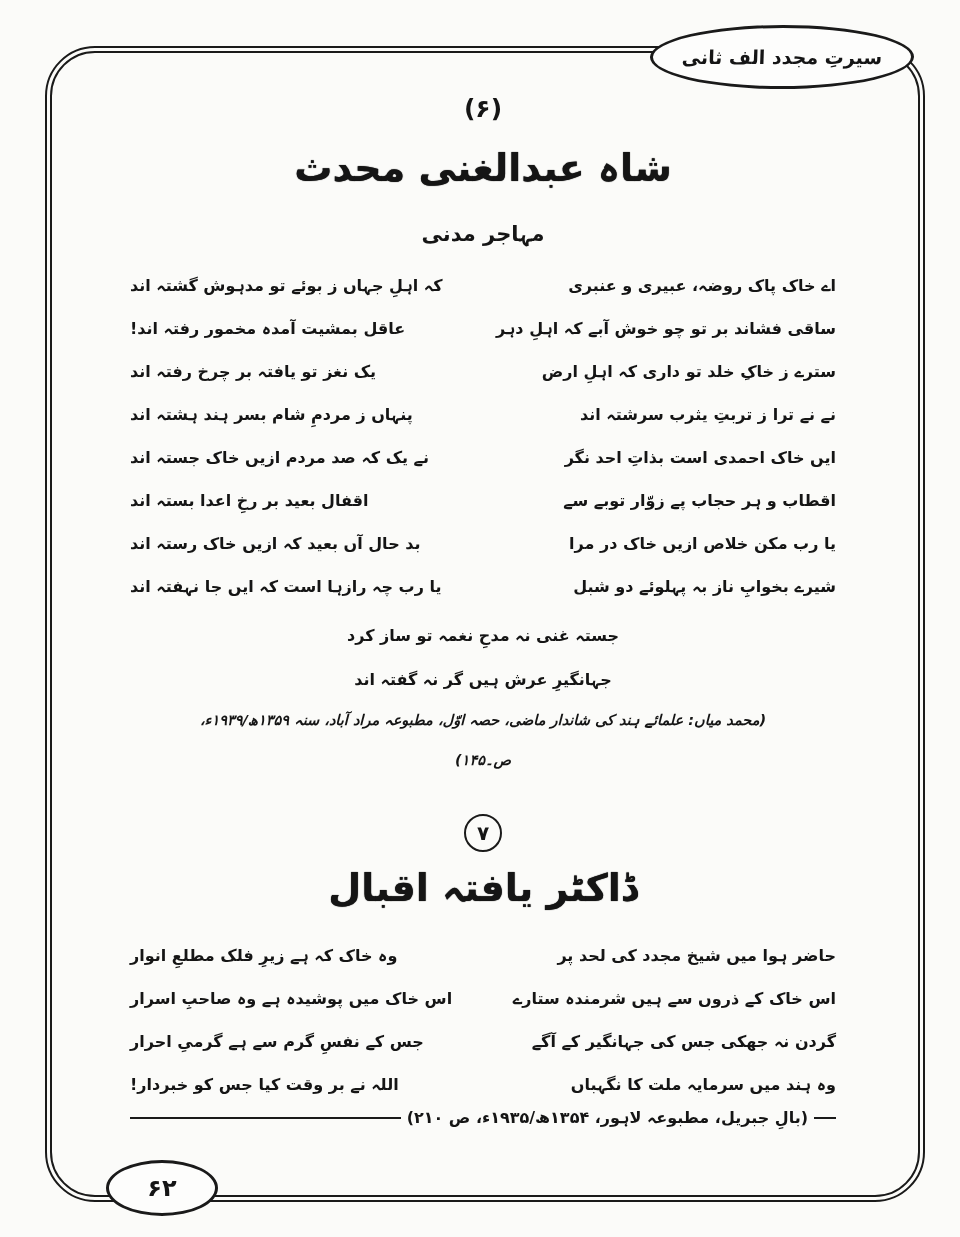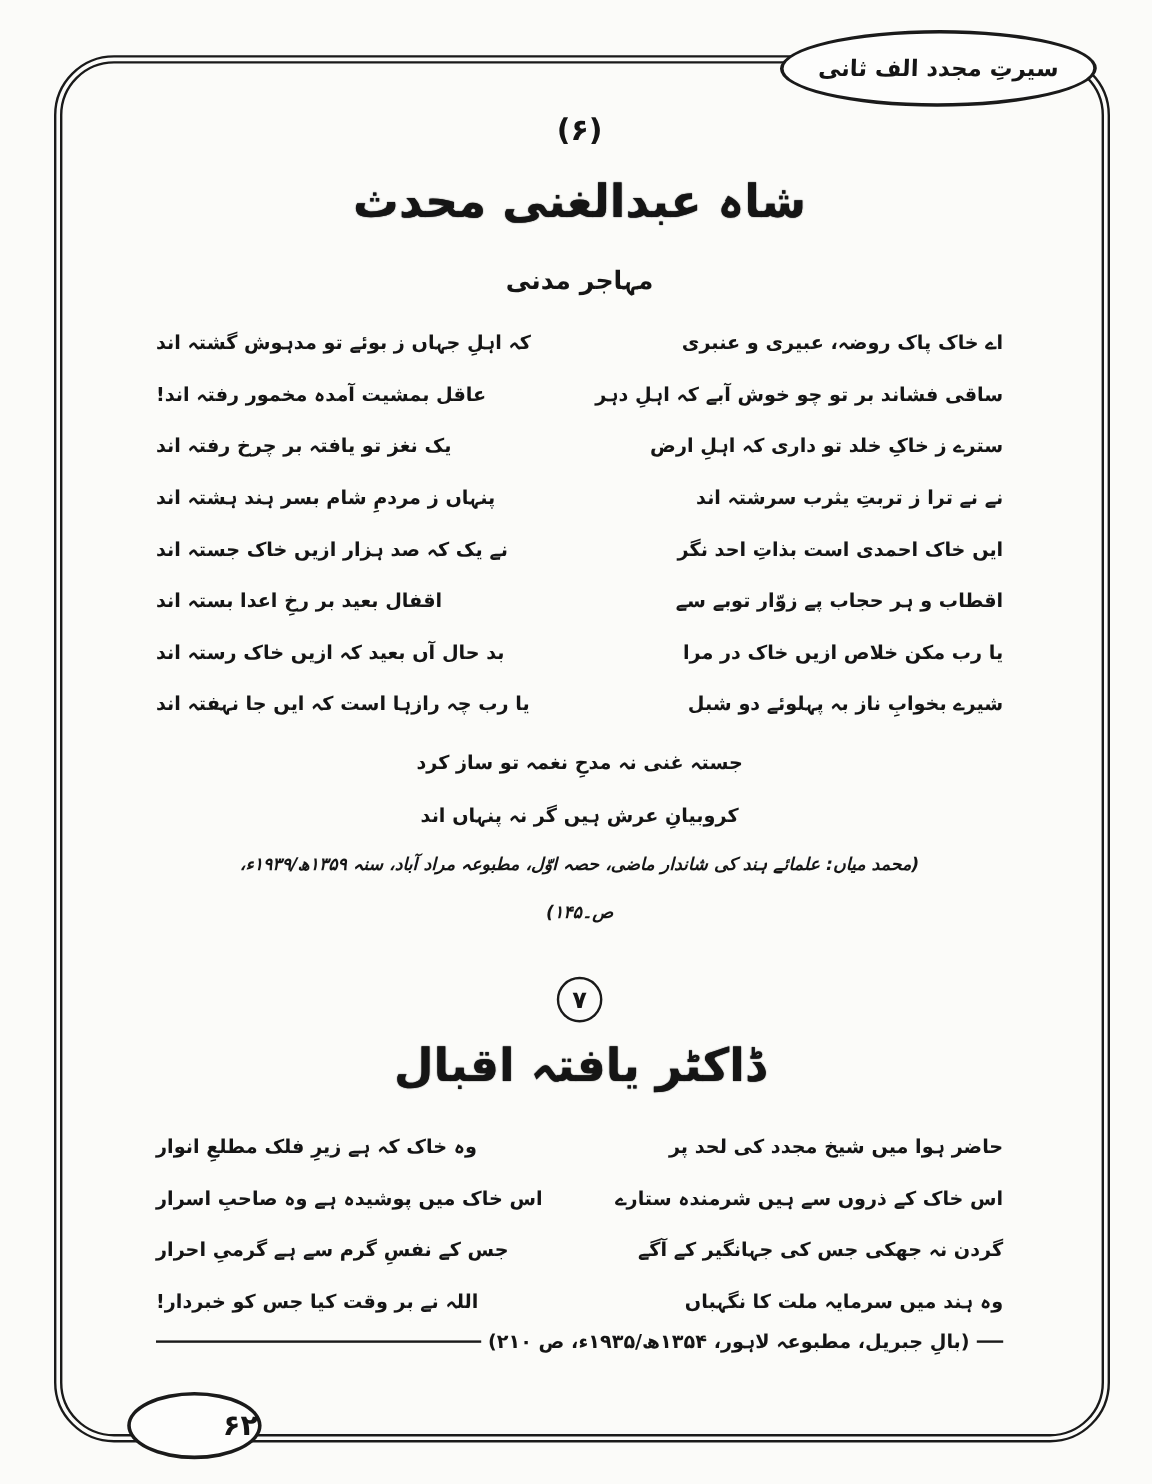--- a/index.html
+++ b/index.html
@@ -23,21 +23,21 @@
     position:absolute;left:650px;top:25px;width:258px;height:58px;
     background:#fdfdfc;border:3px solid #1a1a1a;border-radius:50%;
     display:flex;align-items:center;justify-content:center;
     z-index:3;font-size:19px;font-weight:bold;direction:rtl;
     transform:skewX(-2deg);
   }
   
   .pagenum{
     position:absolute;left:106px;top:1160px;width:106px;height:50px;
     background:#fdfdfc;border:3px solid #1a1a1a;border-radius:50%;
-    display:flex;align-items:center;justify-content:flex-start;
+    display:flex;align-items:center;justify-content:center;
     z-index:3;font-size:24px;font-weight:bold;
   }
   .block{position:absolute;left:130px;width:706px;direction:rtl;}
   .center{text-align:center;}
   .marker{font-size:25px;font-weight:bold;letter-spacing:2px;}
   .marker-circled{
     display:inline-flex;align-items:center;justify-content:center;
     width:34px;height:34px;border:2px solid #1a1a1a;border-radius:50%;
     font-size:20px;font-weight:bold;
   }
@@ -93,39 +93,39 @@
     <div class="row">
       <span class="hemi-r">سترے ز خاکِ خلد تو داری کہ اہلِ ارض</span>
       <span class="hemi-l">یک نغز تو یافتہ بر چرخ رفتہ اند</span>
     </div>
     <div class="row">
       <span class="hemi-r">نے نے ترا ز تربتِ یثرب سرشتہ اند</span>
       <span class="hemi-l">پنہاں ز مردمِ شام بسر ہند ہشتہ اند</span>
     </div>
     <div class="row">
       <span class="hemi-r">ایں خاک احمدی است بذاتِ احد نگر</span>
-      <span class="hemi-l">نے یک کہ صد ہزار ازیں خاک جستہ اند</span>
+      <span class="hemi-l">نے یک کہ صد مردم ازیں خاک جستہ اند</span>
     </div>
     <div class="row">
       <span class="hemi-r">اقطاب و ہر حجاب پے زوّار توبے سے</span>
       <span class="hemi-l">اقفال بعید بر رخِ اعدا بستہ اند</span>
     </div>
     <div class="row">
       <span class="hemi-r">یا رب مکن خلاص ازیں خاک در مرا</span>
       <span class="hemi-l">بد حال آں بعید کہ ازیں خاک رستہ اند</span>
     </div>
     <div class="row">
       <span class="hemi-r">شیرے بخوابِ ناز بہ پہلوئے دو شبل</span>
       <span class="hemi-l">یا رب چہ رازہا است کہ ایں جا نہفتہ اند</span>
     </div>
   </div>
 
   <div class="block center closing" style="top:614px;">
     <div>جستہ غنی نہ مدحِ نغمہ تو ساز کرد</div>
-    <div>کروبیانِ عرش ہیں گر نہ پنہاں اند</div>
+    <div>جہانگیرِ عرش ہیں گر نہ گفتہ اند</div>
   </div>
 
   <div class="block center cite" style="top:712px;">(محمد میاں: علمائے ہند کی شاندار ماضی، حصہ اوّل، مطبوعہ مراد آباد، سنہ ۱۳۵۹ھ/۱۹۳۹ء،</div>
   <div class="block center cite" style="top:752px;">ص۔۱۴۵)</div>
 
   <div class="block center" style="top:814px;">
     <span class="marker-circled">۷</span>
   </div>
 
   <div class="block center big-title" style="top:852px;">ڈاکٹر یافتہ اقبال</div>

